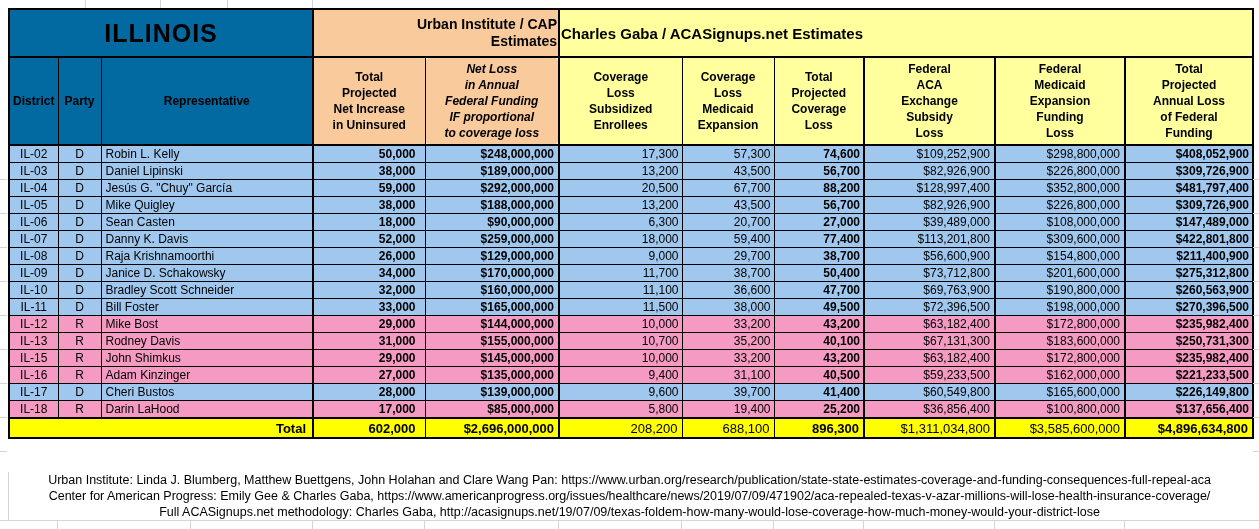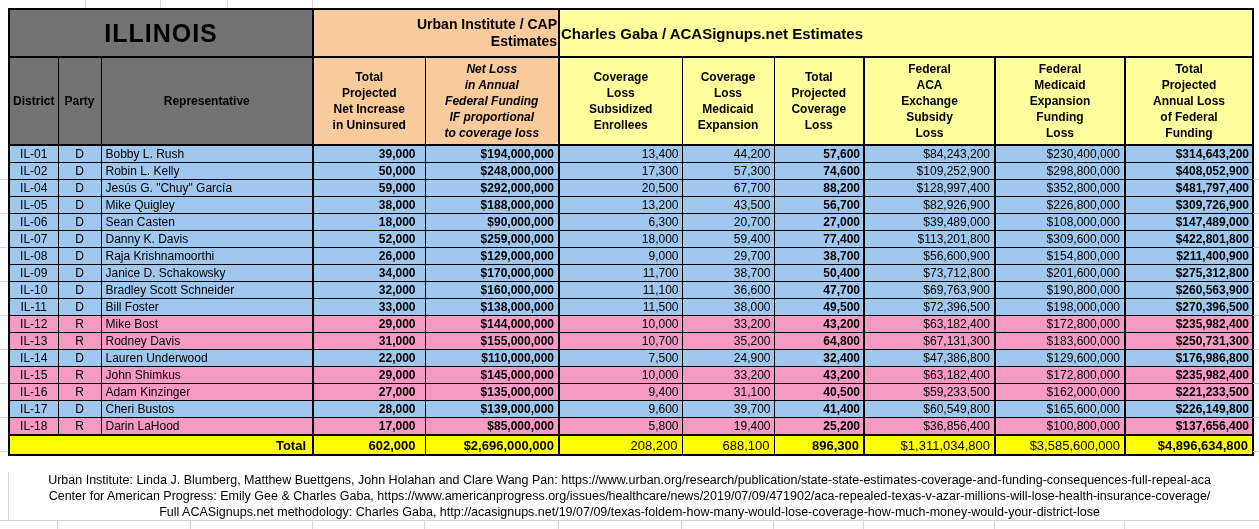--- a/index.html
+++ b/index.html
@@ -10,21 +10,21 @@
   body{font-family:"Liberation Sans", sans-serif; color:#000;}
   .stage{position:relative;width:1259px;height:529px;background:#fff;overflow:hidden;}
 
   table{position:absolute;left:8px;top:8px;width:1244px;border-collapse:collapse;table-layout:fixed;border:2px solid #000;}
   th,td{border:1px solid #000;box-sizing:border-box;overflow:hidden;white-space:nowrap;vertical-align:middle;}
   .bl2{border-left-width:2px;}
   tr.band1 th{border-bottom-width:2px;height:48px;}
   tr.band2 th{border-bottom-width:2px;height:88px;font-size:12px;font-weight:bold;line-height:16px;text-align:center;white-space:pre-line;}
   tr.total td{border-top-width:2px;height:20px;background:var(--totyellow);font-size:13px;}
 
-  .h-white{background:#737373;} .h-orange{background:var(--orange);} .h-yellow{background:var(--paleyellow);}
+  .h-white{background:#0369a1;} .h-orange{background:var(--orange);} .h-yellow{background:var(--paleyellow);}
   .state-title{font-size:25px;font-weight:bold;letter-spacing:1px;text-align:center;}
   .urban-title{font-size:14px;font-weight:bold;line-height:17px;text-align:right;white-space:pre-line;}
   .gaba-title{font-size:15px;font-weight:bold;text-align:left;}
   .italic{font-style:italic;border-radius:7px;}
 
   tbody td{height:17px;font-size:12px;}
   tr.dem td{background:var(--dem);}
   tr.repub td{background:var(--repub);}
   .ctr{text-align:center;}
   .lft{text-align:left;padding-left:4px;}
@@ -103,46 +103,46 @@
 Loss</th>
         <th class="h-yellow bl2">Total
 Projected
 Annual Loss
 of Federal
 Funding</th>
       </tr>
     </thead>
     <tbody>
         <tr class="dem">
-          <td class="ctr">IL-01</td>
-          <td class="ctr">D</td>
-          <td class="lft">Bobby L. Rush</td>
-          <td class="num pr9 b bl2">39,000</td>
-          <td class="num b">$194,000,000</td>
-          <td class="num pr3 bl2">13,400</td>
-          <td class="num pr3">44,200</td>
-          <td class="num pr3 b">57,600</td>
-          <td class="num bl2">$84,243,200</td>
-          <td class="num bl2">$230,400,000</td>
-          <td class="num pr3 b bl2">$314,643,200</td>
-        </tr>
-        <tr class="dem">
           <td class="ctr">IL-02</td>
           <td class="ctr">D</td>
           <td class="lft">Robin L. Kelly</td>
           <td class="num pr9 b bl2">50,000</td>
           <td class="num b">$248,000,000</td>
           <td class="num pr3 bl2">17,300</td>
           <td class="num pr3">57,300</td>
           <td class="num pr3 b">74,600</td>
           <td class="num bl2">$109,252,900</td>
           <td class="num bl2">$298,800,000</td>
           <td class="num pr3 b bl2">$408,052,900</td>
         </tr>
         <tr class="dem">
+          <td class="ctr">IL-03</td>
+          <td class="ctr">D</td>
+          <td class="lft">Daniel Lipinski</td>
+          <td class="num pr9 b bl2">38,000</td>
+          <td class="num b">$189,000,000</td>
+          <td class="num pr3 bl2">13,200</td>
+          <td class="num pr3">43,500</td>
+          <td class="num pr3 b">56,700</td>
+          <td class="num bl2">$82,926,900</td>
+          <td class="num bl2">$226,800,000</td>
+          <td class="num pr3 b bl2">$309,726,900</td>
+        </tr>
+        <tr class="dem">
           <td class="ctr">IL-04</td>
           <td class="ctr">D</td>
           <td class="lft">Jesús G. "Chuy" García</td>
           <td class="num pr9 b bl2">59,000</td>
           <td class="num b">$292,000,000</td>
           <td class="num pr3 bl2">20,500</td>
           <td class="num pr3">67,700</td>
           <td class="num pr3 b">88,200</td>
           <td class="num bl2">$128,997,400</td>
           <td class="num bl2">$352,800,000</td>
@@ -224,21 +224,21 @@
           <td class="num pr3 b">47,700</td>
           <td class="num bl2">$69,763,900</td>
           <td class="num bl2">$190,800,000</td>
           <td class="num pr3 b bl2">$260,563,900</td>
         </tr>
         <tr class="dem">
           <td class="ctr">IL-11</td>
           <td class="ctr">D</td>
           <td class="lft">Bill Foster</td>
           <td class="num pr9 b bl2">33,000</td>
-          <td class="num b">$138,000,000</td>
+          <td class="num b">$165,000,000</td>
           <td class="num pr3 bl2">11,500</td>
           <td class="num pr3">38,000</td>
           <td class="num pr3 b">49,500</td>
           <td class="num bl2">$72,396,500</td>
           <td class="num bl2">$198,000,000</td>
           <td class="num pr3 b bl2">$270,396,500</td>
         </tr>
         <tr class="repub">
           <td class="ctr">IL-12</td>
           <td class="ctr">R</td>
@@ -253,37 +253,24 @@
           <td class="num pr3 b bl2">$235,982,400</td>
         </tr>
         <tr class="repub">
           <td class="ctr">IL-13</td>
           <td class="ctr">R</td>
           <td class="lft">Rodney Davis</td>
           <td class="num pr9 b bl2">31,000</td>
           <td class="num b">$155,000,000</td>
           <td class="num pr3 bl2">10,700</td>
           <td class="num pr3">35,200</td>
-          <td class="num pr3 b">64,800</td>
+          <td class="num pr3 b">40,100</td>
           <td class="num bl2">$67,131,300</td>
           <td class="num bl2">$183,600,000</td>
           <td class="num pr3 b bl2">$250,731,300</td>
-        </tr>
-        <tr class="dem">
-          <td class="ctr">IL-14</td>
-          <td class="ctr">D</td>
-          <td class="lft">Lauren Underwood</td>
-          <td class="num pr9 b bl2">22,000</td>
-          <td class="num b">$110,000,000</td>
-          <td class="num pr3 bl2">7,500</td>
-          <td class="num pr3">24,900</td>
-          <td class="num pr3 b">32,400</td>
-          <td class="num bl2">$47,386,800</td>
-          <td class="num bl2">$129,600,000</td>
-          <td class="num pr3 b bl2">$176,986,800</td>
         </tr>
         <tr class="repub">
           <td class="ctr">IL-15</td>
           <td class="ctr">R</td>
           <td class="lft">John Shimkus</td>
           <td class="num pr9 b bl2">29,000</td>
           <td class="num b">$145,000,000</td>
           <td class="num pr3 bl2">10,000</td>
           <td class="num pr3">33,200</td>
           <td class="num pr3 b">43,200</td>

